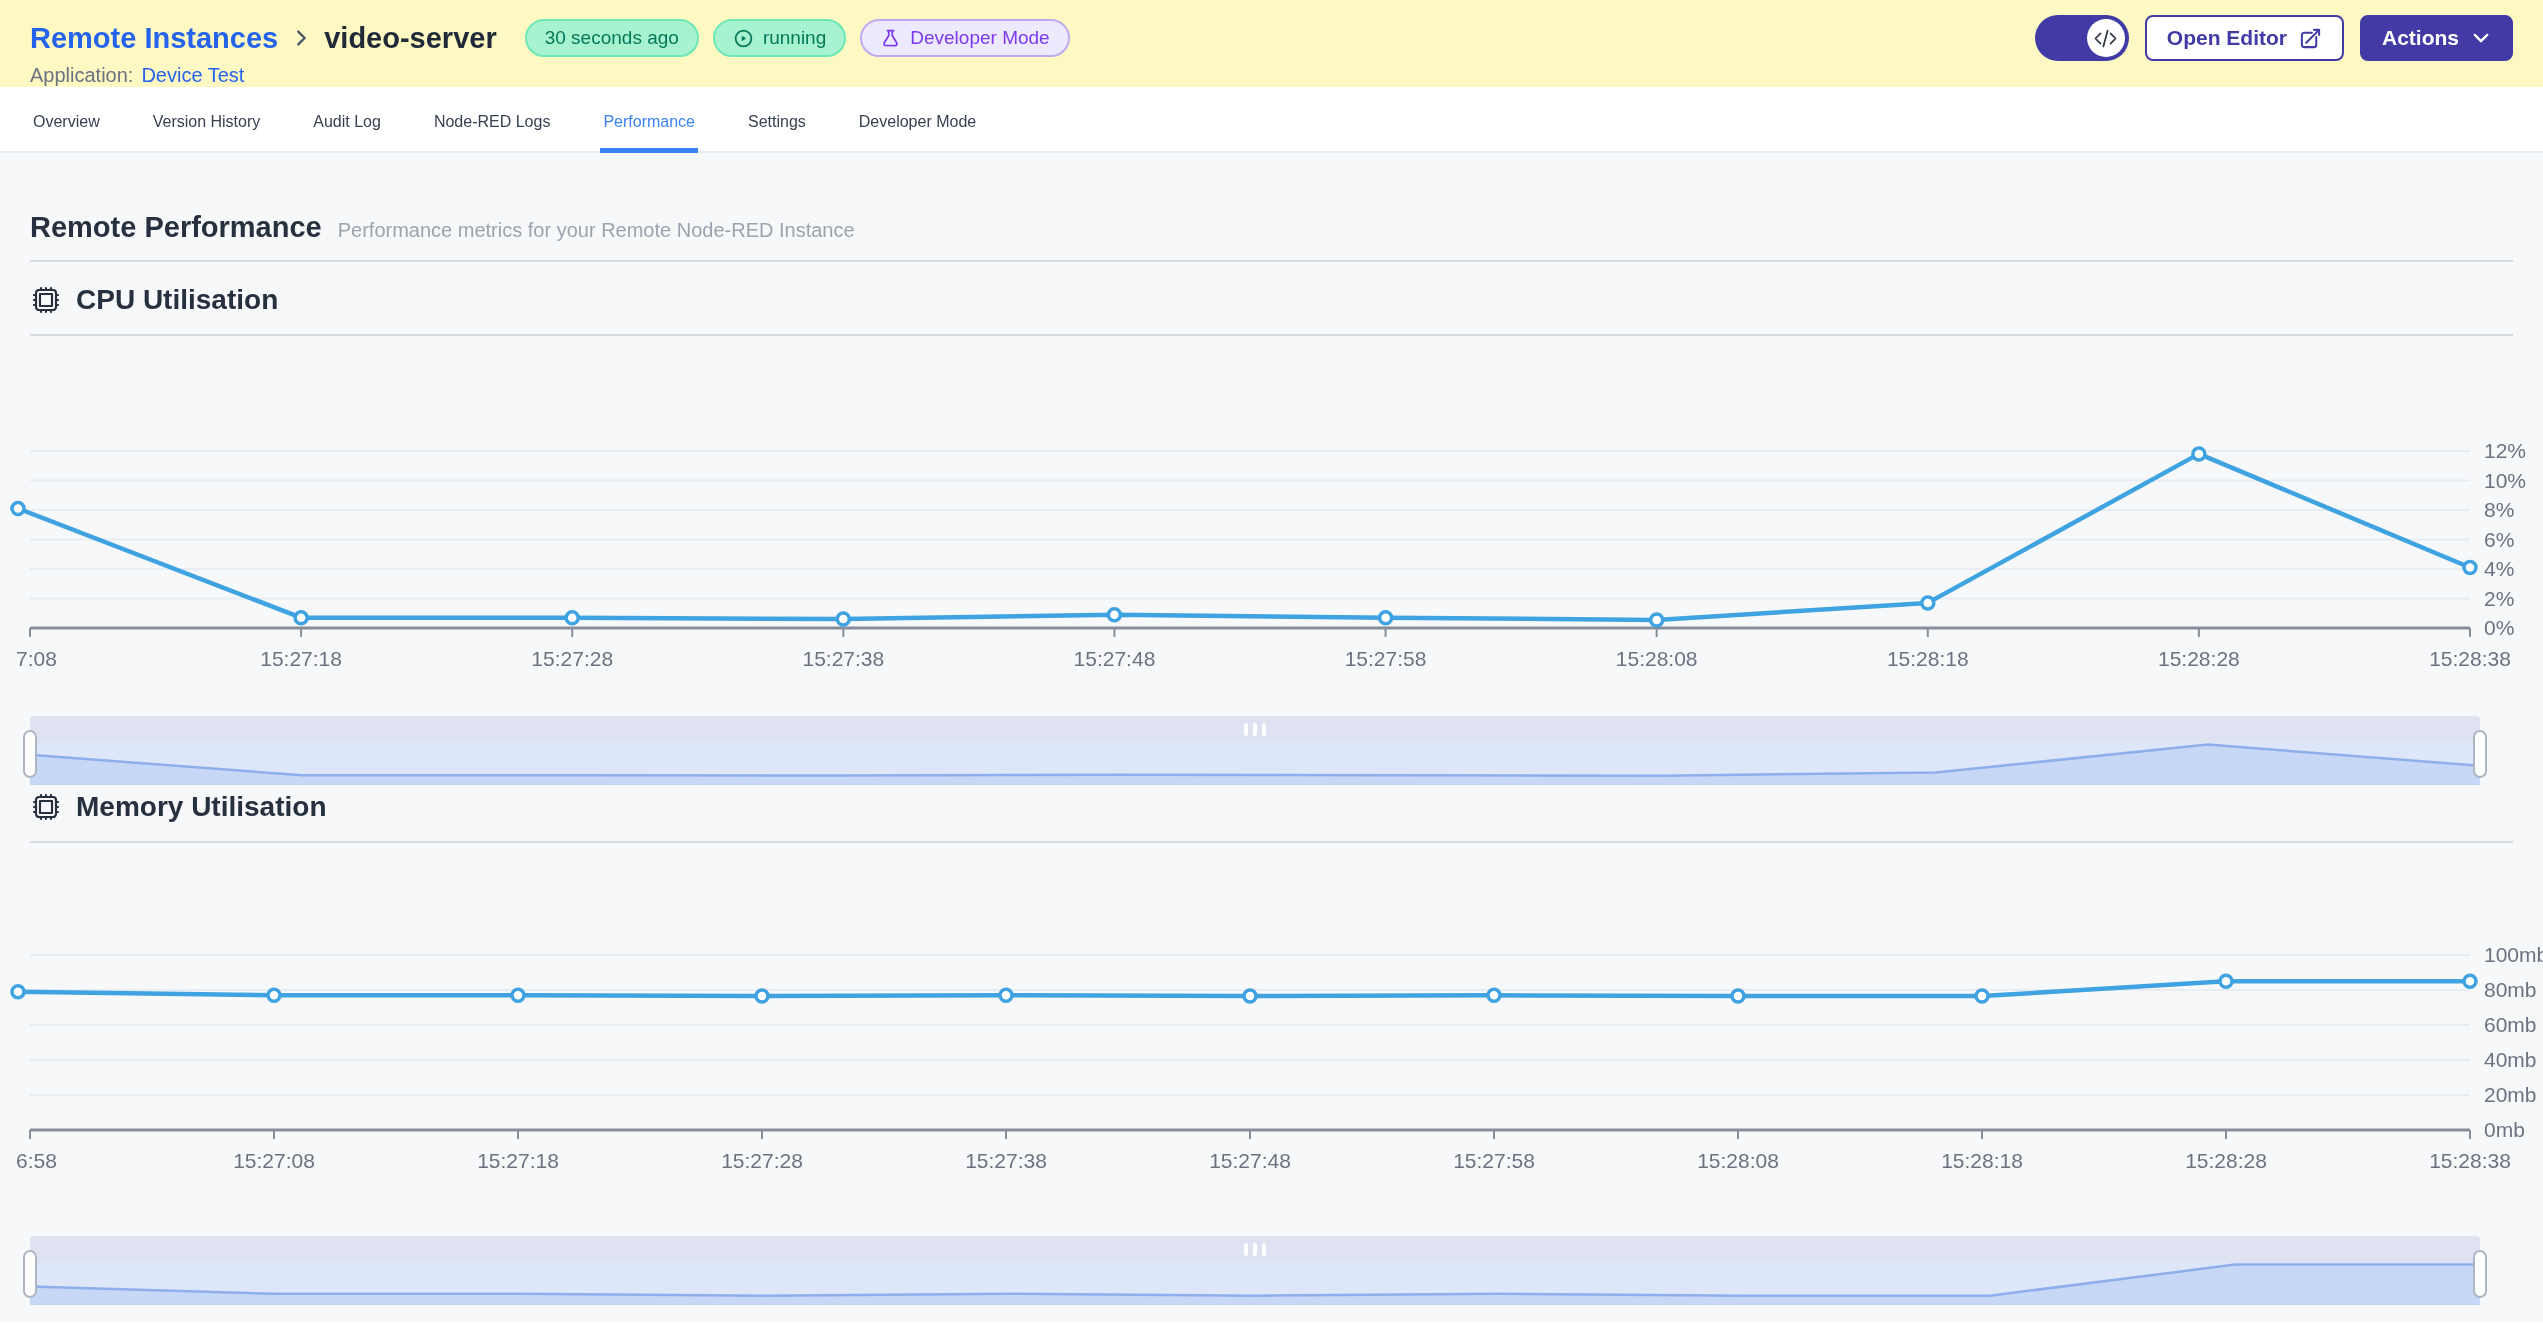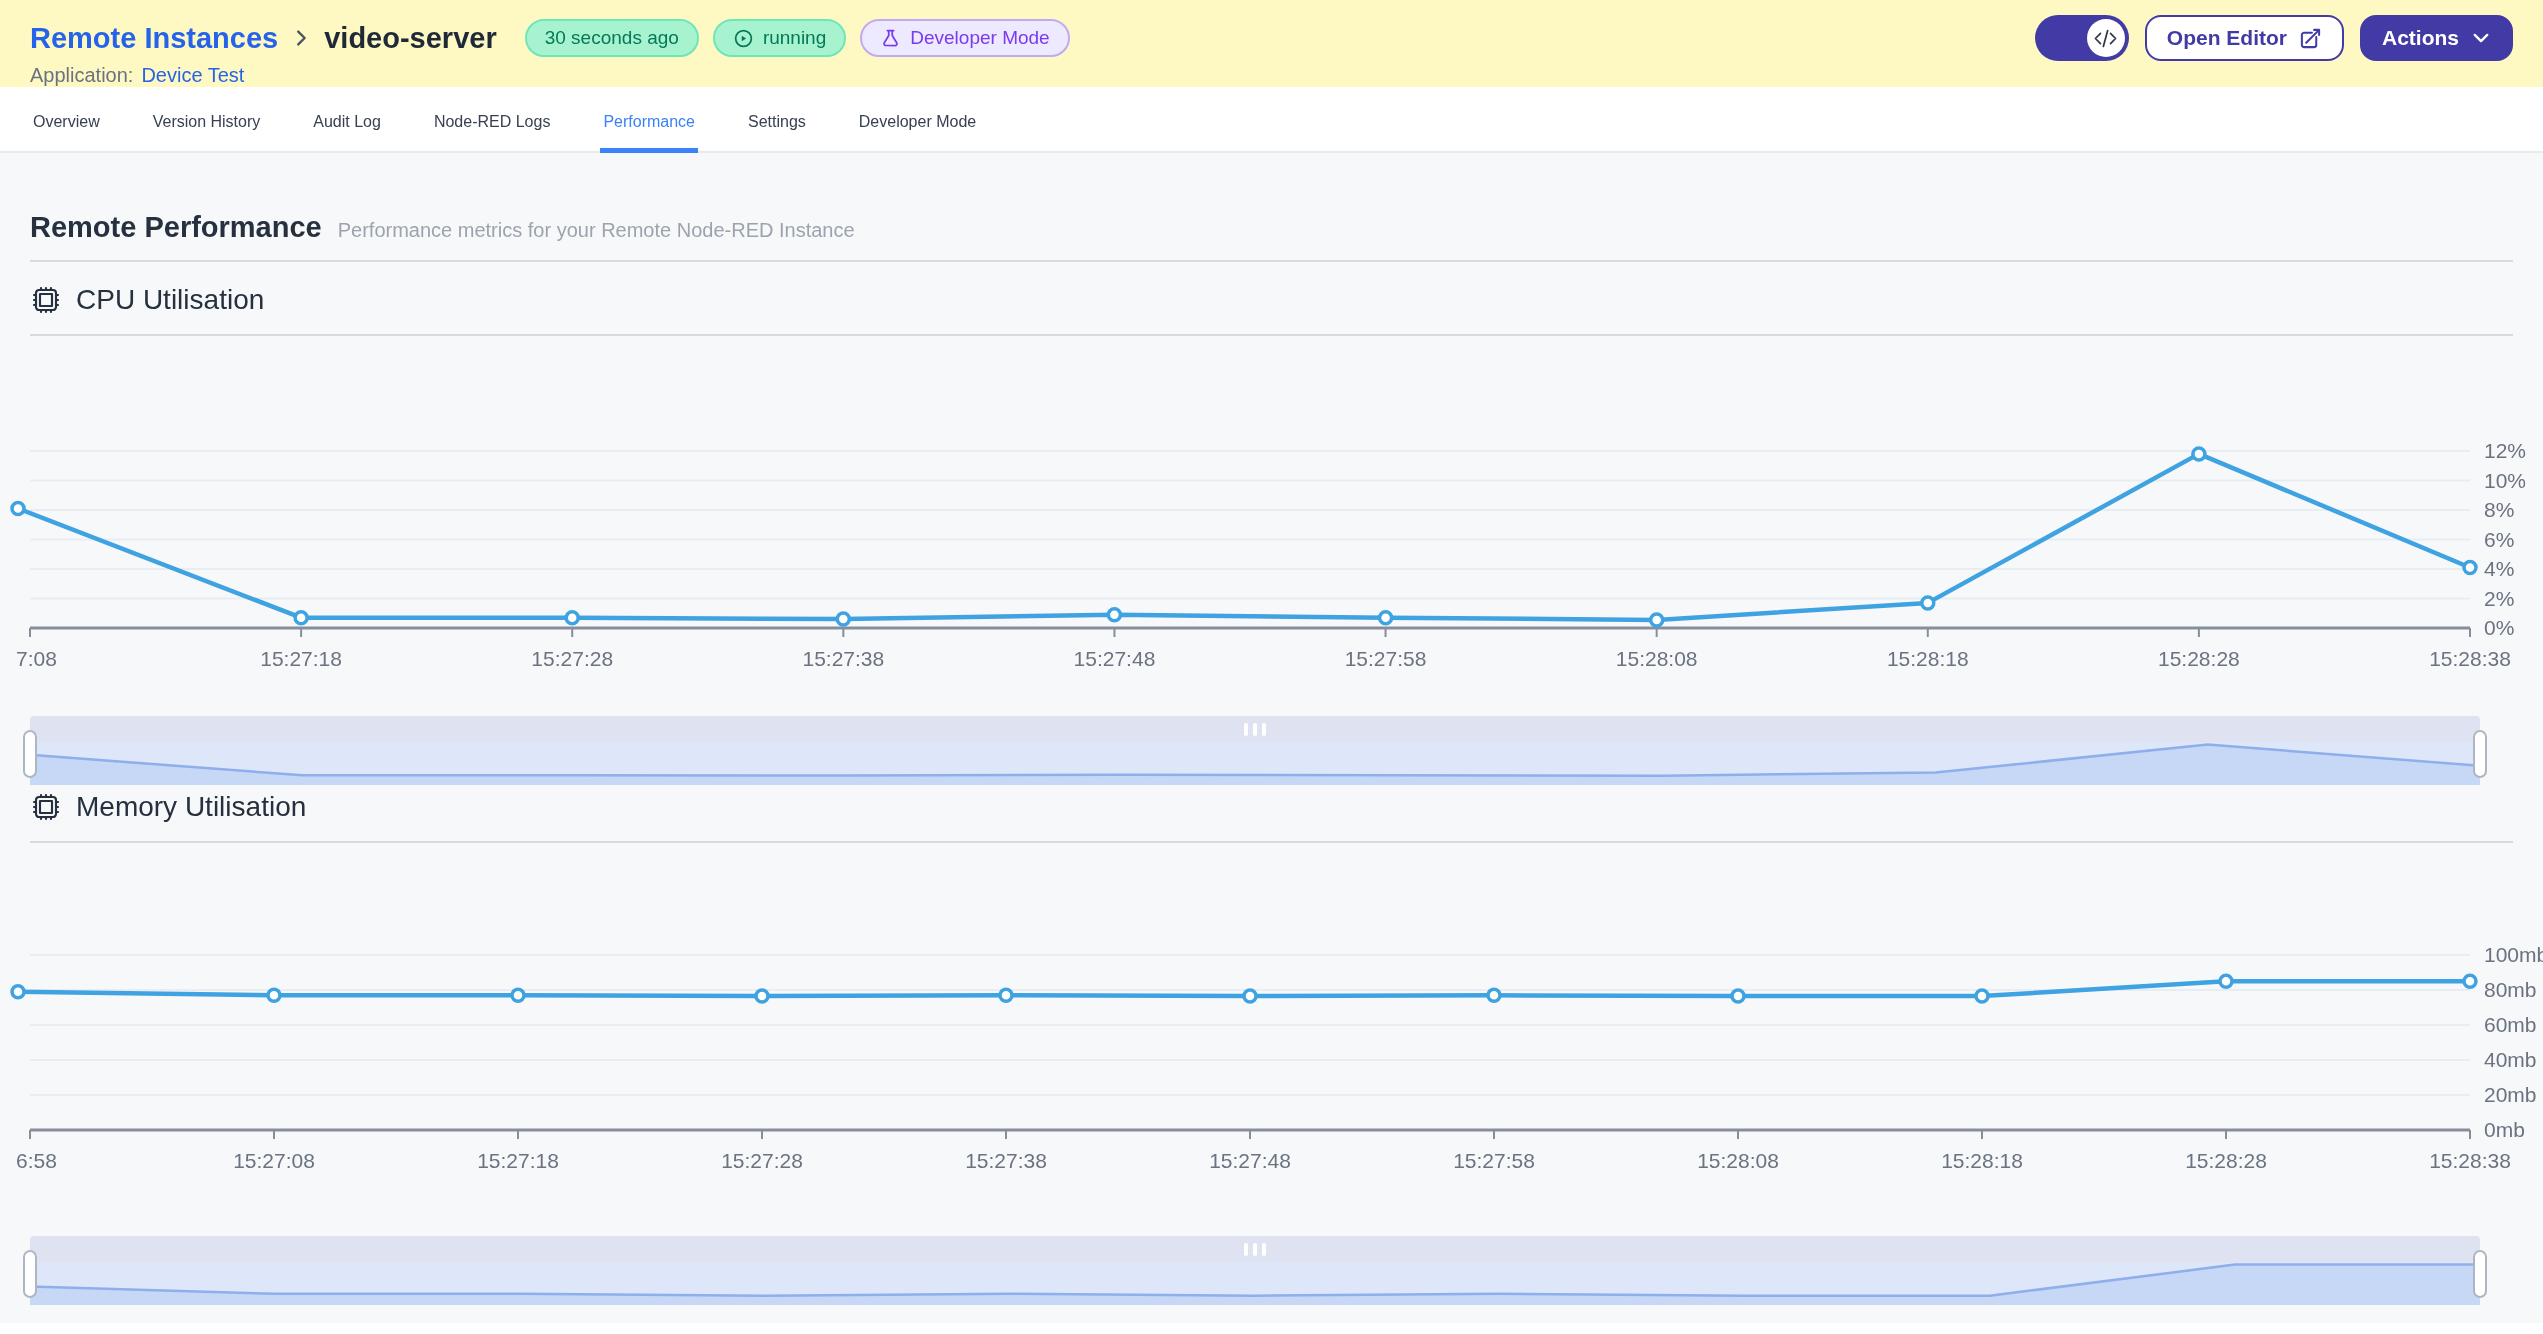--- a/index.html
+++ b/index.html
@@ -16,40 +16,40 @@
   .bc-link { color: #2563EB; font-size: 29px; font-weight: 700; text-decoration: none; cursor: pointer; }
   .bc-sep { margin: 0 12px; display: flex; align-items: center; color: #4B5563; }
   .bc-cur { color: #1F2937; font-size: 29px; font-weight: 700; }
   .badges { display: flex; gap: 14px; margin-left: 28px; align-items: flex-end; }
   .badge { height: 38px; border-radius: 19px; padding: 0 18px; display: flex; align-items: center; gap: 9px; font-size: 19px; white-space: nowrap; }
   .badge.green  { background: #A7F3D0; border: 2px solid #6EE7B7; color: #047857; }
   .badge.purple { background: #EDE9FE; border: 2px solid #C0ABF2; color: #7C3AED; }
   .hdr-right { margin-left: auto; display: flex; gap: 16px; align-items: center; }
   .toggle { width: 94px; height: 46px; border-radius: 23px; background: #423BA5; position: relative; cursor: pointer; flex: none; }
   .toggle-knob { position: absolute; right: 4px; top: 4px; width: 38px; height: 38px; border-radius: 50%; background: #fff; display: flex; align-items: center; justify-content: center; }
-  .btn { height: 46px; border-radius: 16px; font-size: 21px; font-weight: 700; display: flex; align-items: center; gap: 12px; padding: 0 20px; cursor: pointer; white-space: nowrap; }
+  .btn { height: 46px; border-radius: 8px; font-size: 21px; font-weight: 700; display: flex; align-items: center; gap: 12px; padding: 0 20px; cursor: pointer; white-space: nowrap; }
   .btn-outline { background: #fff; border: 2px solid #423BA5; color: #423BA5; }
   .btn-solid   { background: #423BA5; border: 2px solid #423BA5; color: #fff; }
   .app-row { margin-top: 2px; font-size: 20px; color: #6B7280; display: flex; gap: 8px; }
   .app-link { color: #2563EB; cursor: pointer; }
 
   
   .tabbar { display: flex; gap: 47px; padding: 0 30px; margin-top: 12px; border-bottom: 2px solid #E7EAEE; background: #fff; }
   .tab { font-size: 16px; color: #374151; padding: 14px 3px 17px 3px; cursor: pointer; border-bottom: 5px solid transparent; margin-bottom: -2px; text-align: center; }
   .tab.active { color: #3B82F6; border-bottom-color: #3B82F6; }
 
   
   .content { background: #F7F8FA; padding: 0 30px 10px 30px; min-height: 1170px; }
   .page-head { display: flex; align-items: baseline; gap: 16px; padding-top: 58px; }
   .page-title { font-size: 29px; font-weight: 700; color: #26303F; }
   .page-sub { font-size: 20px; color: #9CA3AF; }
   .divider { border-top: 2px solid #D7DBE0; margin-top: 16px; }
   .sec-head { display: flex; align-items: center; gap: 14px; margin-top: 20px; height: 36px; color: #26303F; }
   .sec-head.mem { margin-top: 4px; }
-  .sec-title { font-size: 28px; font-weight: 400; }
+  .sec-title { font-size: 28px; font-weight: 700; }
   .chart-svg { display: block; width: 2543px; margin-left: -30px; overflow: hidden; }
   #chart-cpu { height: 340px; margin-top: 12px; }
   #chart-memory { height: 345px; margin-top: 8px; }
   .ylab, .xlab { font-family: "Liberation Sans", sans-serif; font-size: 21px; fill: #6B7280; }
 
   
   .brush { position: relative; width: 2450px; height: 69px; }
   .brush.cpu { margin-top: 28px; }
   .brush.mem { margin-top: 40px; }
   .brush-top { height: 26px; background: #DFE3F1; border-radius: 4px 4px 0 0; display: flex; align-items: center; justify-content: center; gap: 5px; cursor: grab; }

